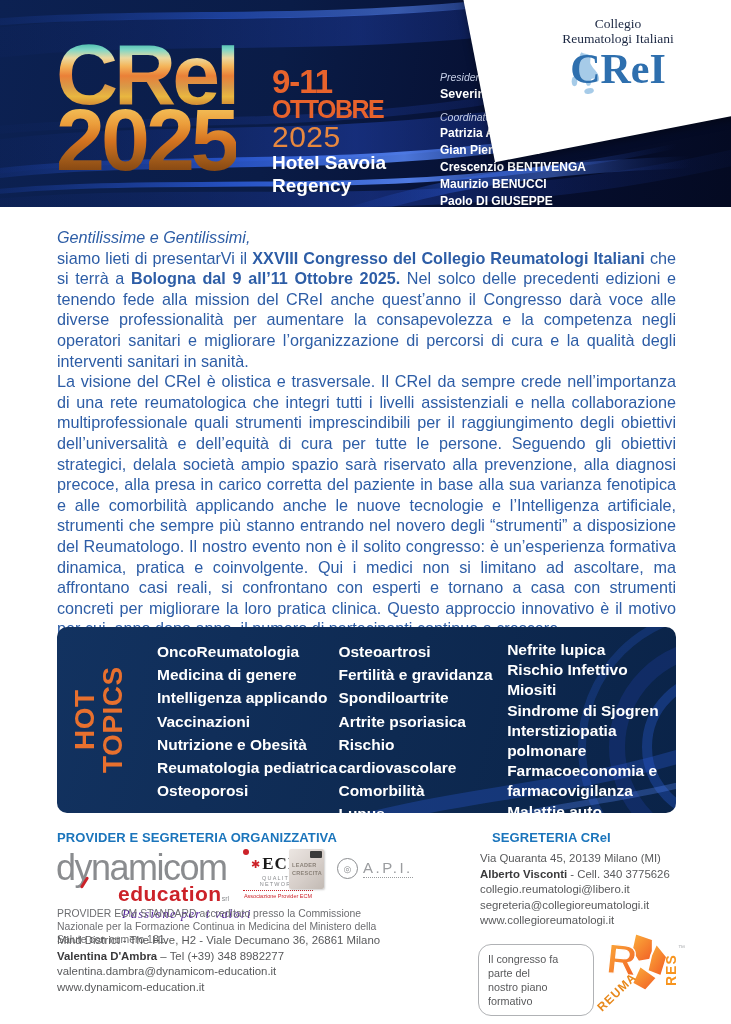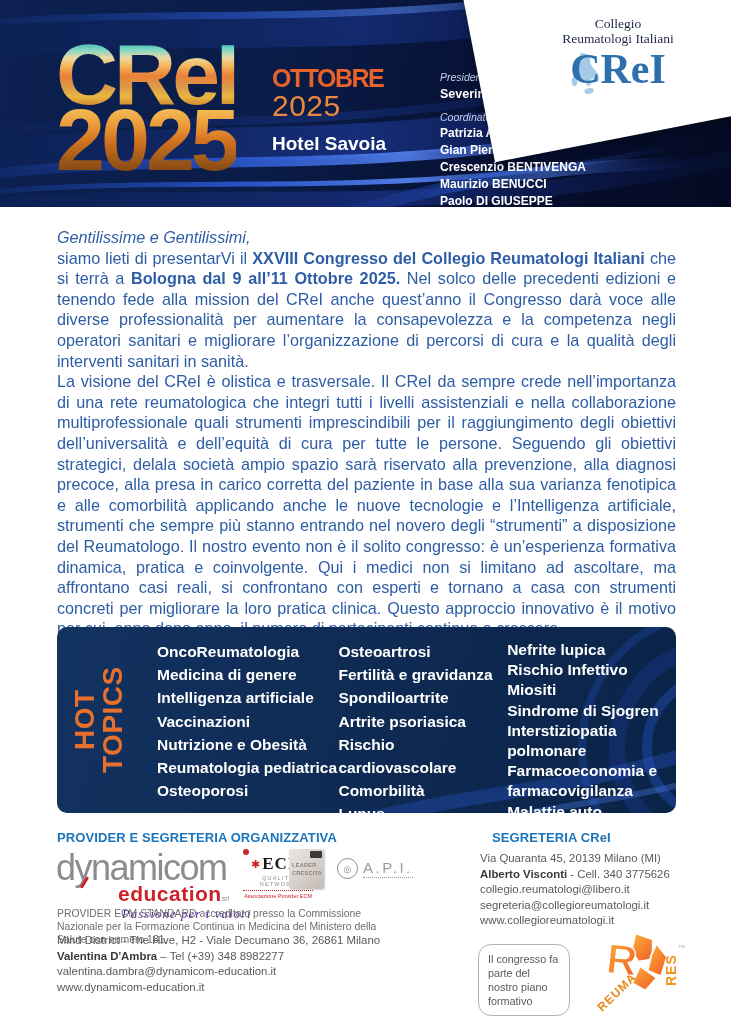--- a/index.html
+++ b/index.html
@@ -34,21 +34,21 @@
   .logo-l2 {
     font-size:88px; margin-top:-4px;
     background-image:
       linear-gradient(180deg,#f4c45c 0%,#eb9c3a 28%,#d3721f 52%,#a35c1a 76%,#7e4210 100%);
   }
 
   .date-block { position:absolute; left:272px; top:66px; color:#e8632c; }
   .date-l1 { font-size:33px; font-weight:800; line-height:0.95; letter-spacing:-1px; }
   .date-l2 { font-size:25px; font-weight:800; line-height:1.0; letter-spacing:-1.5px; }
   .date-l3 { font-size:30px; font-weight:400; line-height:1.0; color:#e8883f; letter-spacing:0.5px; }
-  .venue   { margin-top:12px; }
+  .venue   { margin-top:0; }
   .venue-l { font-size:19px; font-weight:700; color:#ffffff; line-height:1.17; }
 
   .people { position:absolute; left:440px; top:70px; }
   .p-label { font-style:italic; font-size:10.5px; color:#c6cfe6; line-height:1.4; }
   .p-name  { font-size:12.5px; font-weight:700; color:#ffffff; line-height:1.45; }
   .coord-gap { height:7px; }
   .c-name  { font-size:12px; font-weight:700; color:#ffffff; line-height:1.42; }
 
   .crei-box-bg {
     position:absolute; top:-108px; right:-78px; width:340px; height:240px;
@@ -135,21 +135,21 @@
 
   .accreditation {
     position:absolute; left:57px; top:908px; width:345px;
     font-size:10.4px; color:#6d6e71; line-height:1.24;
   }
   .prov-address { position:absolute; left:57px; top:933px; font-size:11.4px; color:#58595b; line-height:15.6px; }
   .segr-block   { position:absolute; left:480px; top:851px; font-size:11.4px; color:#58595b; line-height:15.6px; }
   .bold-name { font-weight:700; color:#3a3a3c; }
 
   .bubble {
-    position:absolute; left:478px; top:944px; width:92px;
+    position:absolute; left:478px; top:944px; width:116px;
     border:1px solid #b0b2b5; border-radius:13px; padding:7px 9px;
     font-size:10.8px; color:#58595b; line-height:1.3;
   }
 
   .reuma-logo { position:absolute; left:588px; top:928px; width:105px; height:90px; }
 
   a.plain { color:inherit; text-decoration:none; }
 </style>
 </head>
 <body>
@@ -180,24 +180,26 @@
       <path d="M-80,140 C150,100 380,160 760,35" stroke="url(#stk2)" stroke-width="8" fill="none" opacity="0.45"></path>
       <path d="M300,230 C450,175 560,165 760,160" stroke="url(#stk)" stroke-width="12" fill="none" opacity="0.5"></path>
     </svg>
 
     <div class="logo-crei">
       <span class="logo-line logo-l1">CReI</span>
       <span class="logo-line logo-l2">2025</span>
     </div>
 
     <div class="date-block">
+      <div class="date-l1">9-11</div>
       <div class="date-l2">OTTOBRE</div>
       <div class="date-l3">2025</div>
       <div class="venue">
         <div class="venue-l">Hotel Savoia</div>
+        <div class="venue-l">Regency</div>
 
       </div>
     </div>
 
     <div class="people">
       <div class="p-label">Presidente del congresso</div>
       <div class="p-name">Severino MARTIN MARTIN</div>
       <div class="coord-gap"></div>
       <div class="p-label">Coordinatori scientifici</div>
       <div class="c-name">Patrizia AMATO</div>
@@ -236,21 +238,21 @@
       <circle cx="660" cy="120" r="100" stroke="#2445b8" stroke-width="16" fill="none" opacity="0.25"></circle>
       <circle cx="660" cy="120" r="135" stroke="#2f62e8" stroke-width="8" fill="none" opacity="0.22"></circle>
       <path d="M250,210 C400,160 520,170 680,110" stroke="#2f62e8" stroke-width="14" fill="none" opacity="0.28"></path>
       <path d="M350,215 C480,175 560,180 690,140" stroke="#5b8cff" stroke-width="6" fill="none" opacity="0.30"></path>
     </svg>
     <div class="ht-label">HOT TOPICS</div>
     <div class="ht-cols">
       <ul class="ht-col ht-col1">
         <li>OncoReumatologia</li>
         <li>Medicina di genere</li>
-        <li>Intelligenza artificiale</li>
+        <li>Intelligenza applicando</li>
         <li>Vaccinazioni</li>
         <li>Nutrizione e Obesità</li>
         <li>Reumatologia pediatrica</li>
         <li>Osteoporosi</li>
       </ul>
       <ul class="ht-col ht-col2">
         <li>Osteoartrosi</li>
         <li>Fertilità e gravidanza</li>
         <li>Spondiloartrite</li>
         <li>Artrite psoriasica</li>

